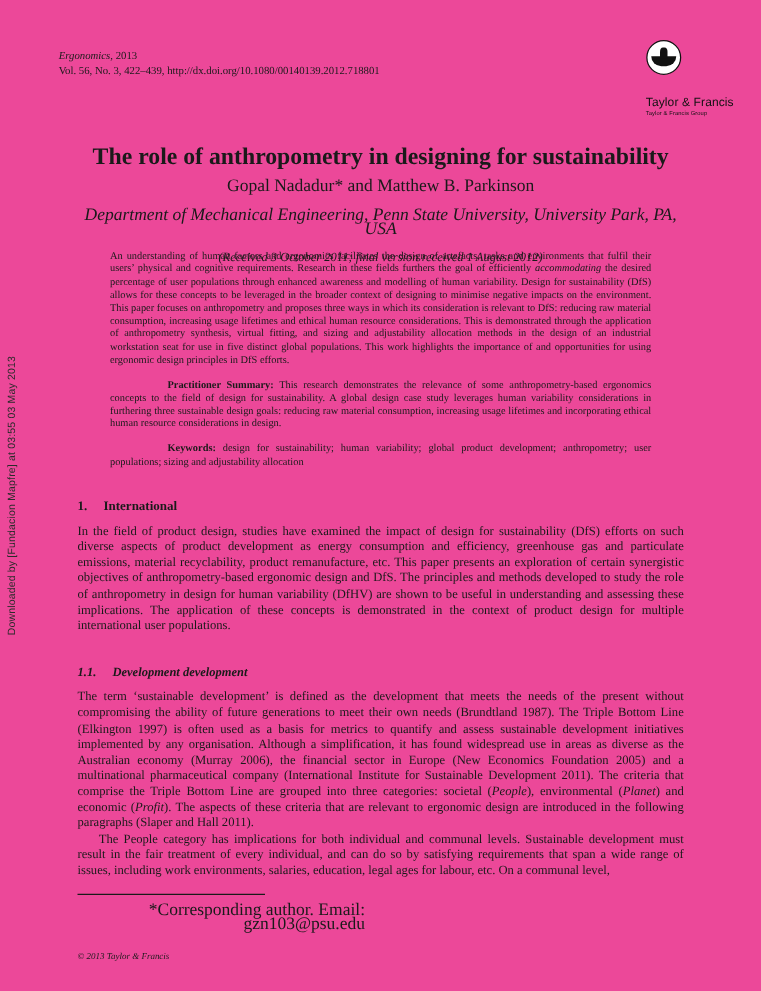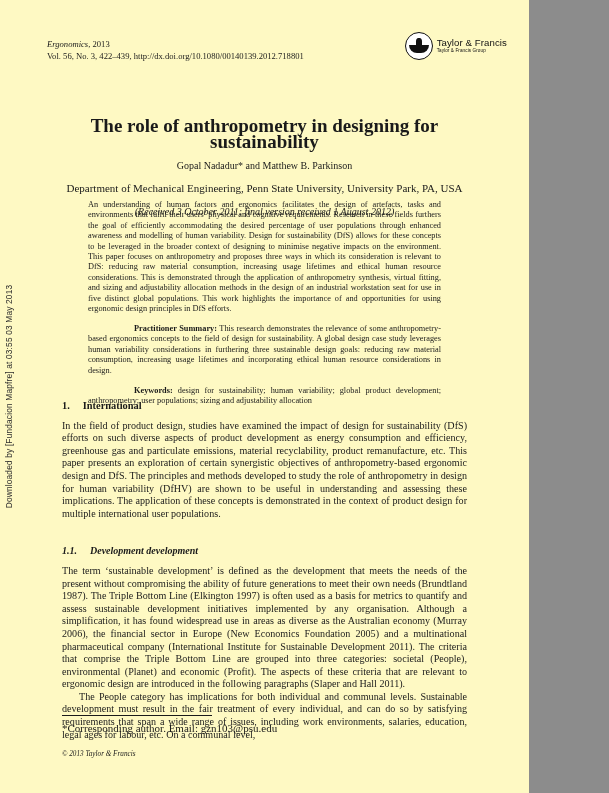--- a/index.html
+++ b/index.html
@@ -2,23 +2,23 @@
 <html><head>
 <meta charset="utf-8">
 <style>
   html, body {
     margin: 0;
     padding: 0;
     background: #8c8c8c;
   }
   .page {
     position: relative;
-    width: 529px;
+    width: 609px;
     height: 793px;
-    background: #fef9c3;
+    background: #ec4899;
     overflow: hidden;
     font-family: "Liberation Serif", "DejaVu Serif", serif;
     color: #1a1a1a;
   }
 
   
   .download-stamp {
     position: absolute;
     left: 0;
     top: 0;
@@ -45,22 +45,23 @@
     line-height: 12.2px;
     color: #1a1a1a;
   }
   .journal-name { font-style: italic; }
 
   .tf-logo {
     position: absolute;
     right: 22px;
     top: 32px;
     display: flex;
-    align-items: center;
-    gap: 4px;
+    align-items: flex-start;
+    gap: 18px;
+    flex-direction: column;
   }
   .tf-mark {
     width: 26px;
     height: 26px;
     border-radius: 50%;
     border: 1.3px solid #111;
     position: relative;
     overflow: hidden;
     flex: none;
     background: #fff;
@@ -112,26 +113,27 @@
     top: 118px;
     text-align: center;
   }
   .paper-title {
     font-size: 19px;
     font-weight: bold;
     line-height: 16px;
     margin: 0;
   }
   .authors {
-    font-size: 10px;
+    font-size: 14px;
     margin-top: 9px;
     line-height: 13px;
   }
   .affiliation {
-    font-size: 11px;
+    font-size: 14px;
+    font-style: italic;
     margin-top: 11px;
     line-height: 11px;
   }
   .received {
     font-size: 10px;
     font-style: italic;
     margin-top: 12px;
     line-height: 11px;
   }
 
@@ -141,21 +143,21 @@
     left: 88px;
     right: 88px;
     top: 200px;
     font-size: 8.3px;
     line-height: 10.4px;
     text-align: justify;
   }
   .abstract-block p { margin: 0; }
   .abstract-block p + p { margin-top: 9.5px; }
   .lead { font-weight: bold; margin-left: 46px; }
-  .ital { }
+  .ital { font-style: italic; }
 
   
   .body-col {
     position: absolute;
     left: 62px;
     right: 62px;
     top: 400px;
     font-size: 10.1px;
     line-height: 12.6px;
     text-align: justify;
@@ -186,23 +188,24 @@
     top: 715px;
     width: 230px;
   }
   .footer-rule {
     border: 0;
     border-top: 0.8px solid #1a1a1a;
     margin: 0 0 7px 0;
     width: 150px;
   }
   .corresponding {
-    font-size: 11px;
+    font-size: 14px;
     line-height: 11px;
     margin: 0;
+    text-align: right;
   }
   .copyright {
     font-size: 7.2px;
     margin: 16px 0 0 0;
     line-height: 9px;
     font-style: italic;
   }
 </style>
 </head>
 <body>

